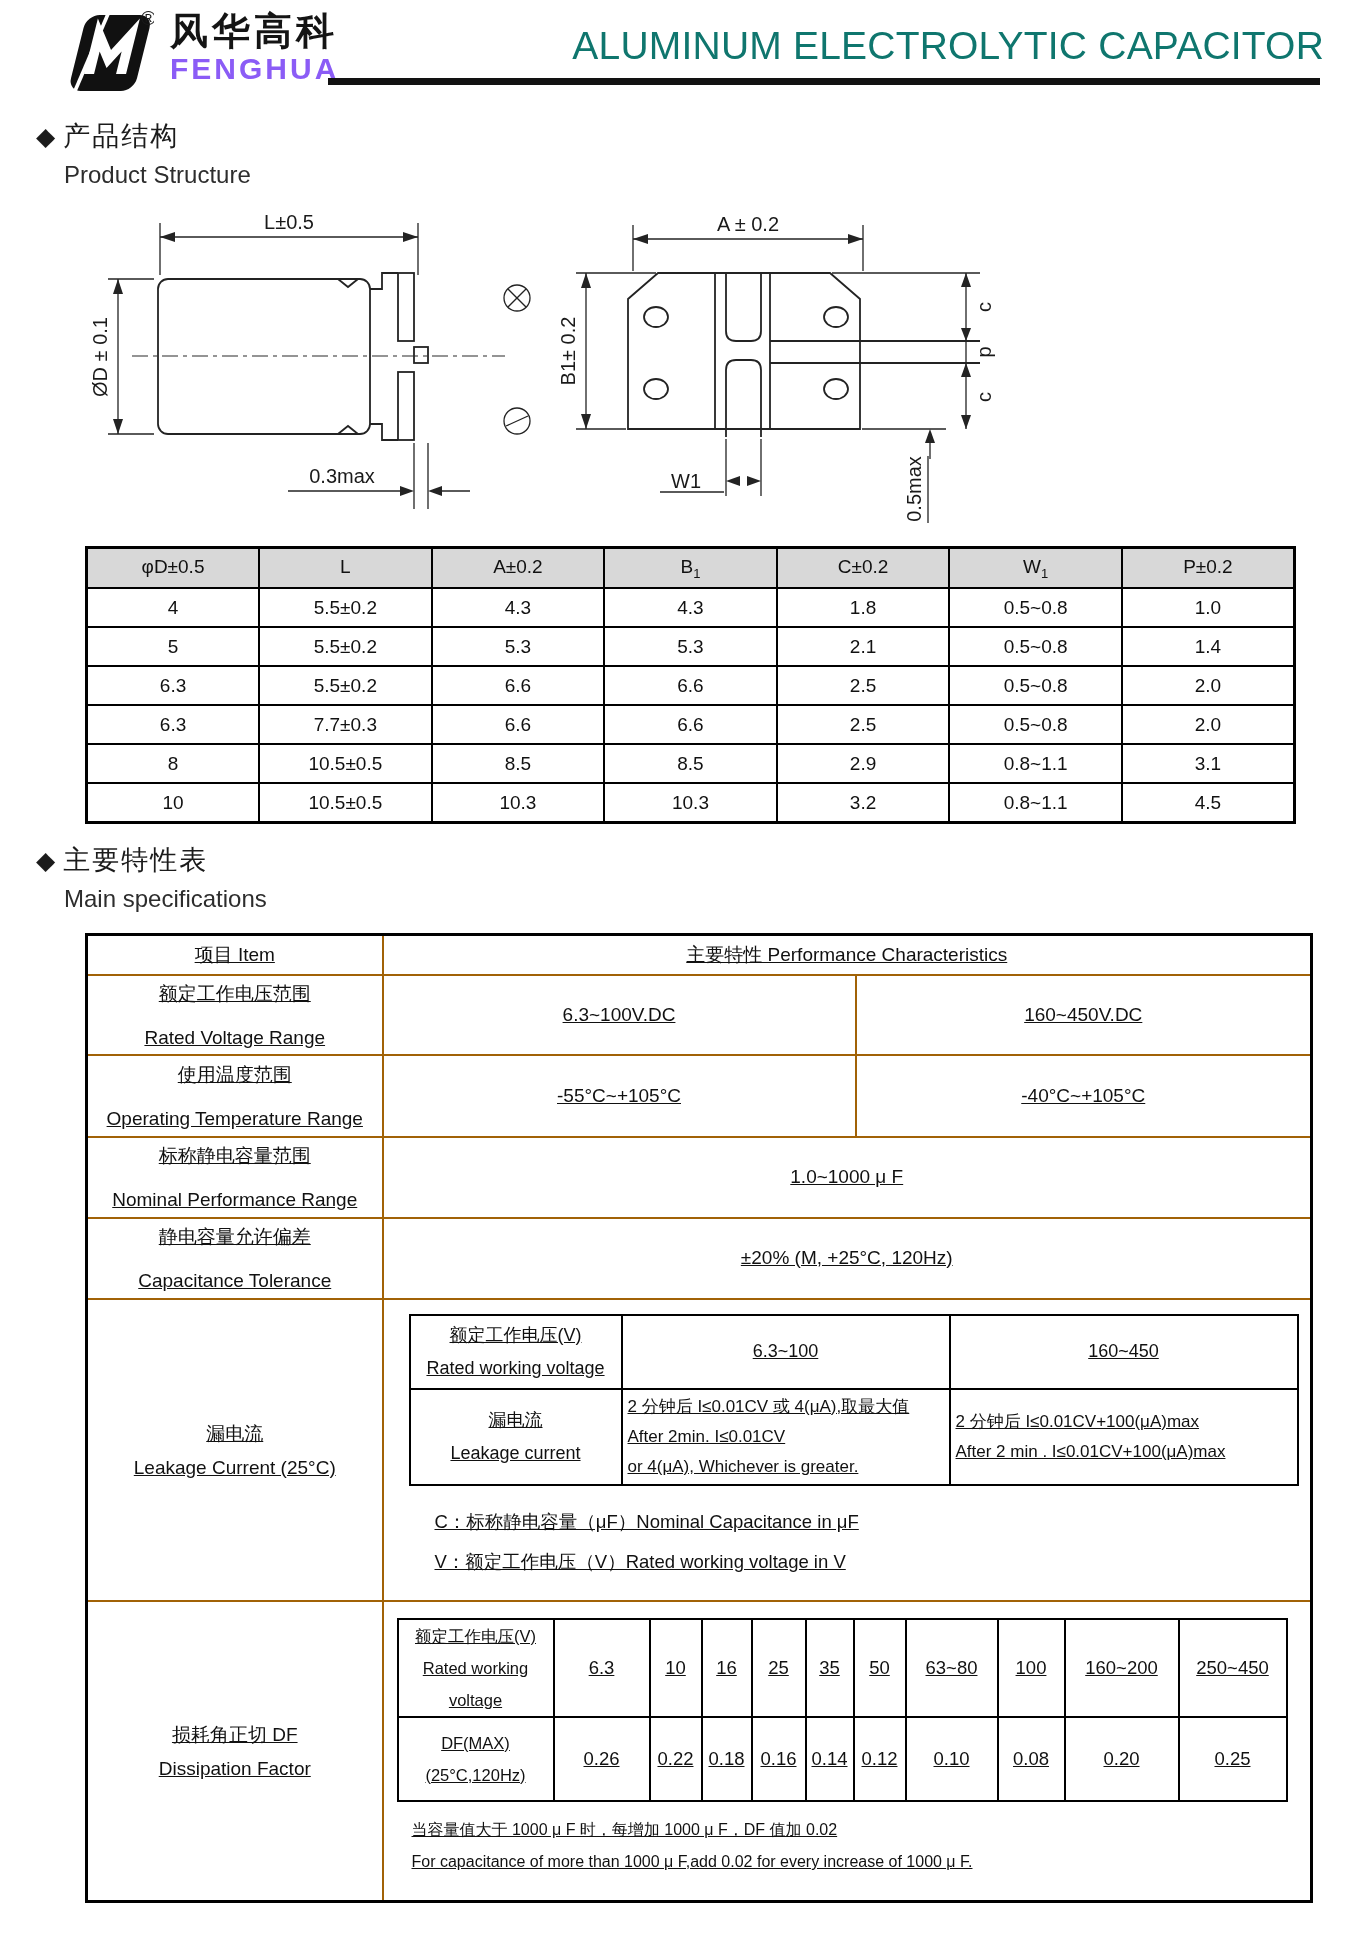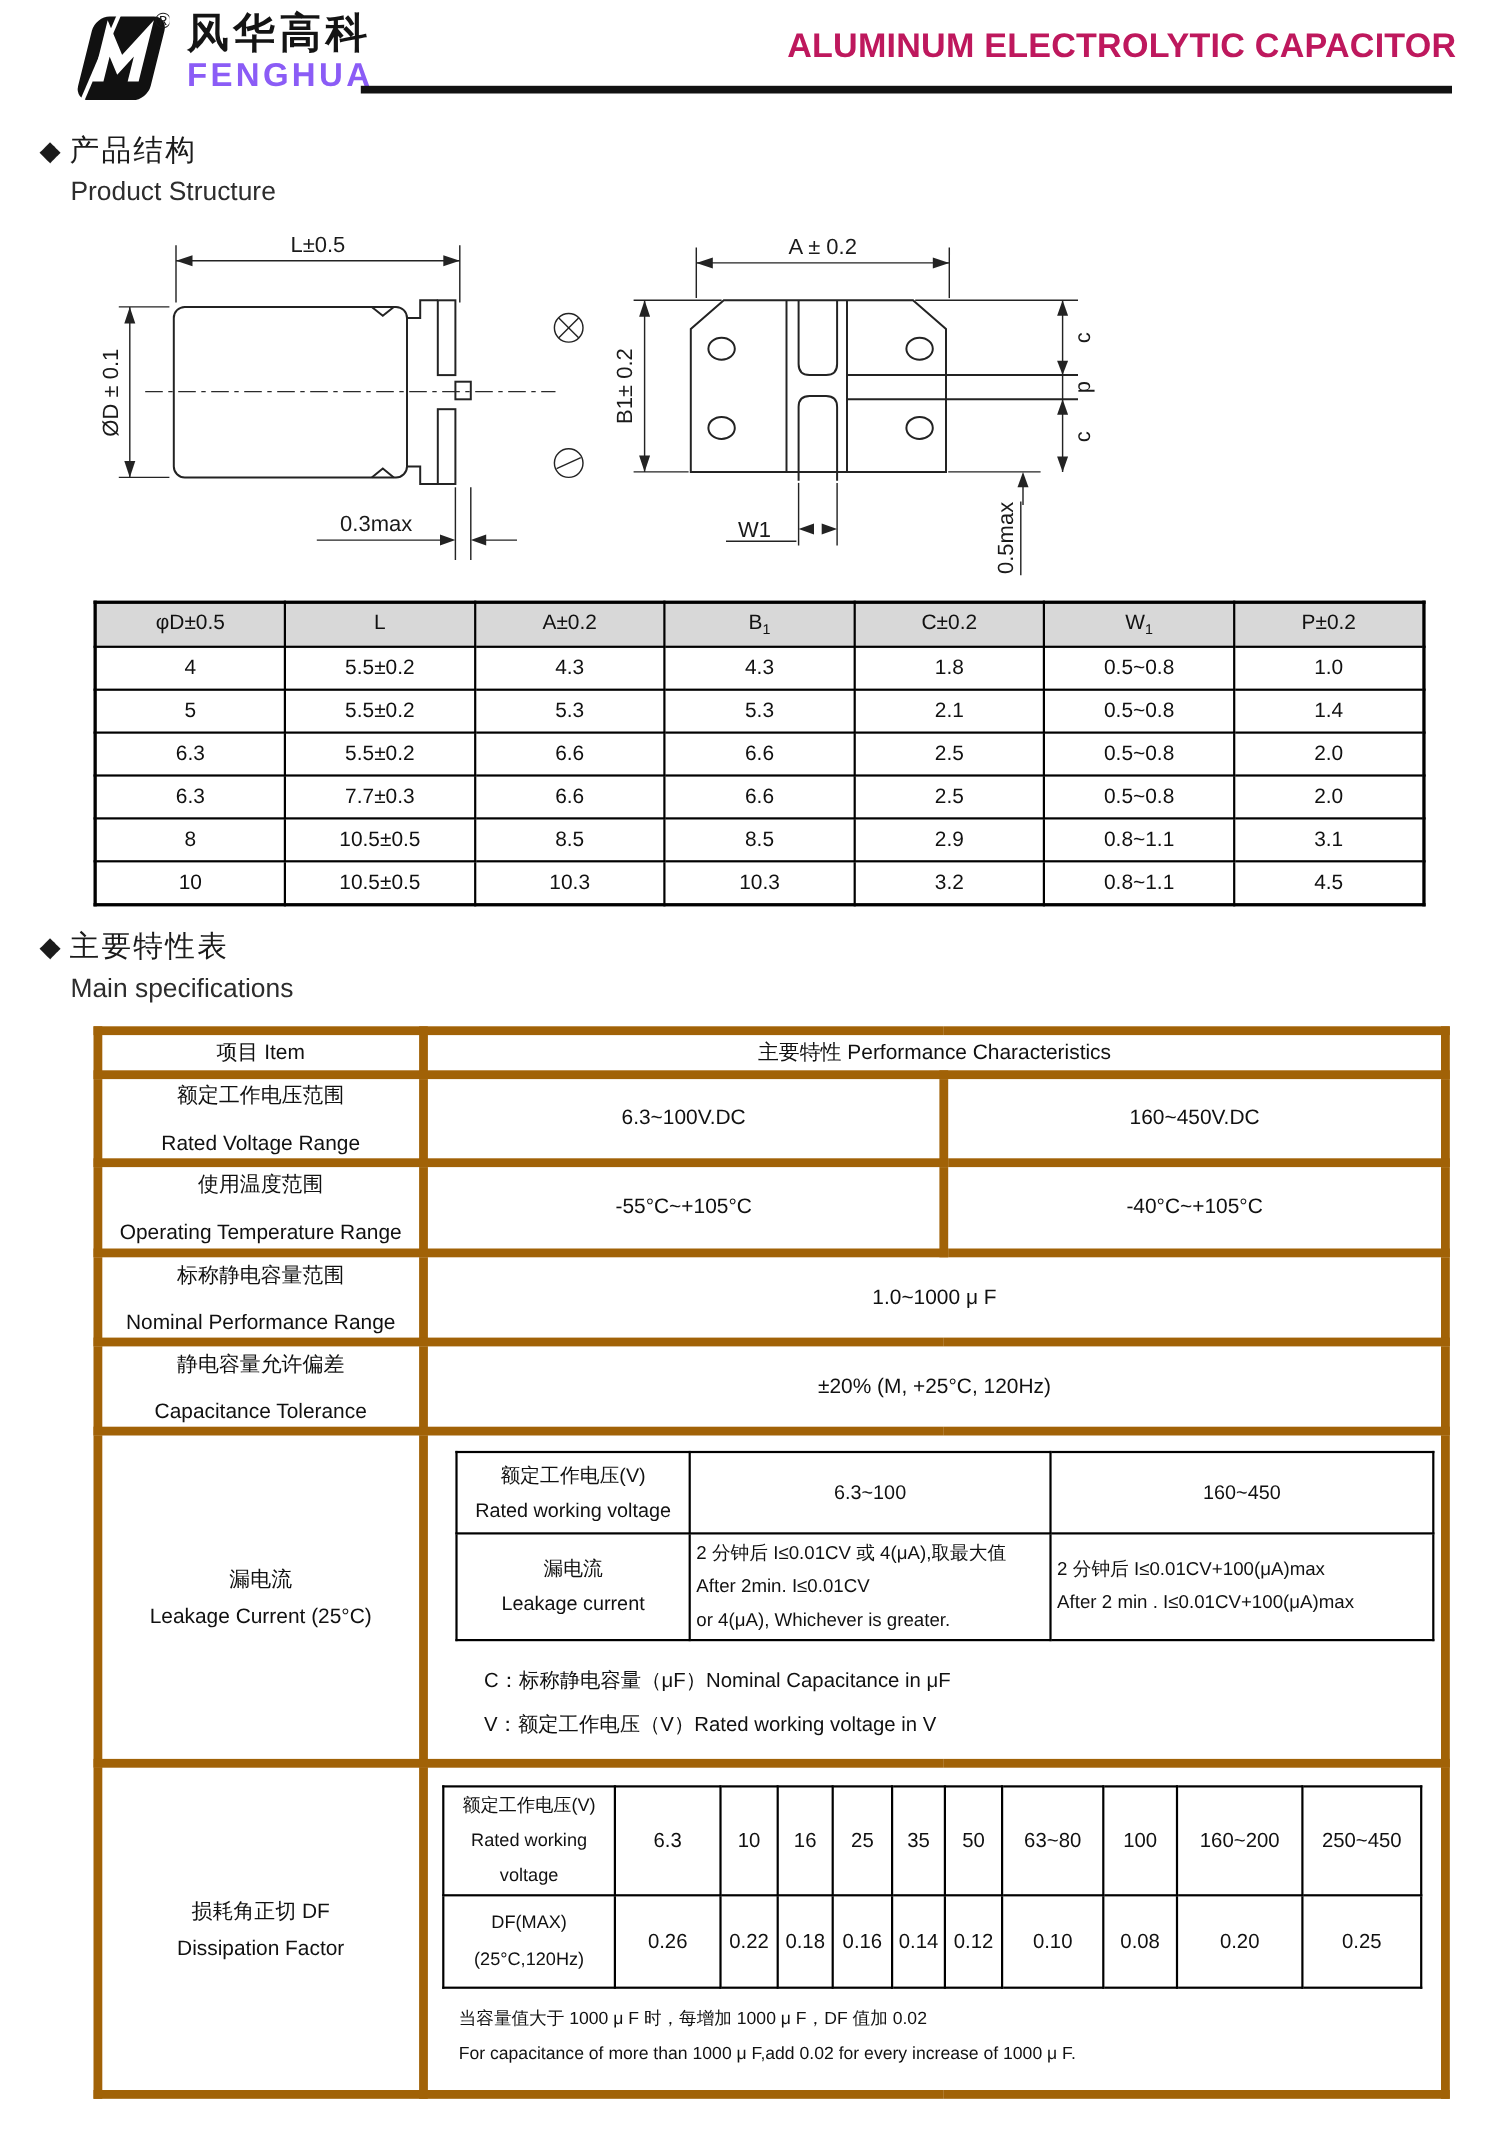--- a/index.html
+++ b/index.html
@@ -5,22 +5,22 @@
   html,body{margin:0;padding:0;background:#fff;}
   .page{position:relative;width:1354px;height:1947px;background:#fff;overflow:hidden;
         font-family:"Liberation Sans","DejaVu Sans",sans-serif;color:#111;}
 
   
   .page-header{position:relative;height:104px;}
   .logo{position:absolute;left:44px;top:10px;display:flex;gap:16px;align-items:flex-start;}
   .logo-mark{width:110px;height:88px;}
   .brand-text .cn{font-size:38px;font-weight:800;letter-spacing:4px;color:#141414;line-height:1.12;}
   .brand-text .en{font-size:30px;font-weight:600;letter-spacing:3px;color:#8b5cf6;line-height:1.05;}
-  .doc-title{position:absolute;right:30px;top:24px;font-size:31px;font-weight:700;
-             color:#be185d;letter-spacing:.2px;}
+  .doc-title{position:absolute;right:30px;top:24px;font-size:39px;font-weight:400;
+             color:#0f766e;letter-spacing:.2px;}
   .header-rule{position:absolute;left:328px;top:78px;width:992px;height:7px;background:#121212;}
 
   
   .sec{margin:14px 0 0 36px;}
   .sec-cn{font-size:27px;color:#1b1b1b;letter-spacing:2px;}
   .sec-cn .bullet{font-size:25px;margin-right:6px;}
   .sec-en{font-size:24px;color:#2d2d2d;margin:7px 0 0 28px;}
 
   
   .drawings{display:flex;align-items:flex-start;margin:2px 4px 0 80px;}
@@ -32,22 +32,22 @@
 
   
   table{border-collapse:collapse;}
   td,th{padding:0;}
   .dims{margin:10px 0 0 85px;width:1211px;table-layout:fixed;border:3px solid #000;}
   .dims th,.dims td{border:2px solid #000;text-align:center;font-size:19px;color:#111;height:37px;font-weight:400;}
   .dims thead th{background:#d8d8d8;height:38px;}
   .dims sub{font-size:13px;}
 
   .spec{margin:20px 0 0 85px;width:1225px;border:3px solid #000;table-layout:fixed;}
-  .spec > tbody > tr > td{border:8px solid #a16207;font-size:19px;color:#111;
-                          text-align:center;vertical-align:middle;}
+  .spec > tbody > tr > td{border:2px solid #a16207;font-size:19px;color:#111;
+                          text-align:center;vertical-align:middle;text-decoration:underline;}
   tr.h-head{height:40px;} tr.h-volt{height:80px;} tr.h-temp{height:82px;}
   tr.h-cap{height:81px;}  tr.h-tol{height:81px;}  tr.h-leak{height:302px;} tr.h-df{height:301px;}
   .lbl{display:flex;flex-direction:column;align-items:center;justify-content:center;gap:20px;}
   .lbl.tight{gap:10px;}
   .bigcell{vertical-align:top !important;text-align:left !important;}
 
   .inner-wrap{padding:14px 0 0 25px;}
   .ltab{width:889px;border:2px solid #000;table-layout:fixed;}
   .ltab td{border:2px solid #000;font-size:18px;color:#111;}
   .ltab tr.lh{height:74px;} .ltab tr.ld{height:92px;}

